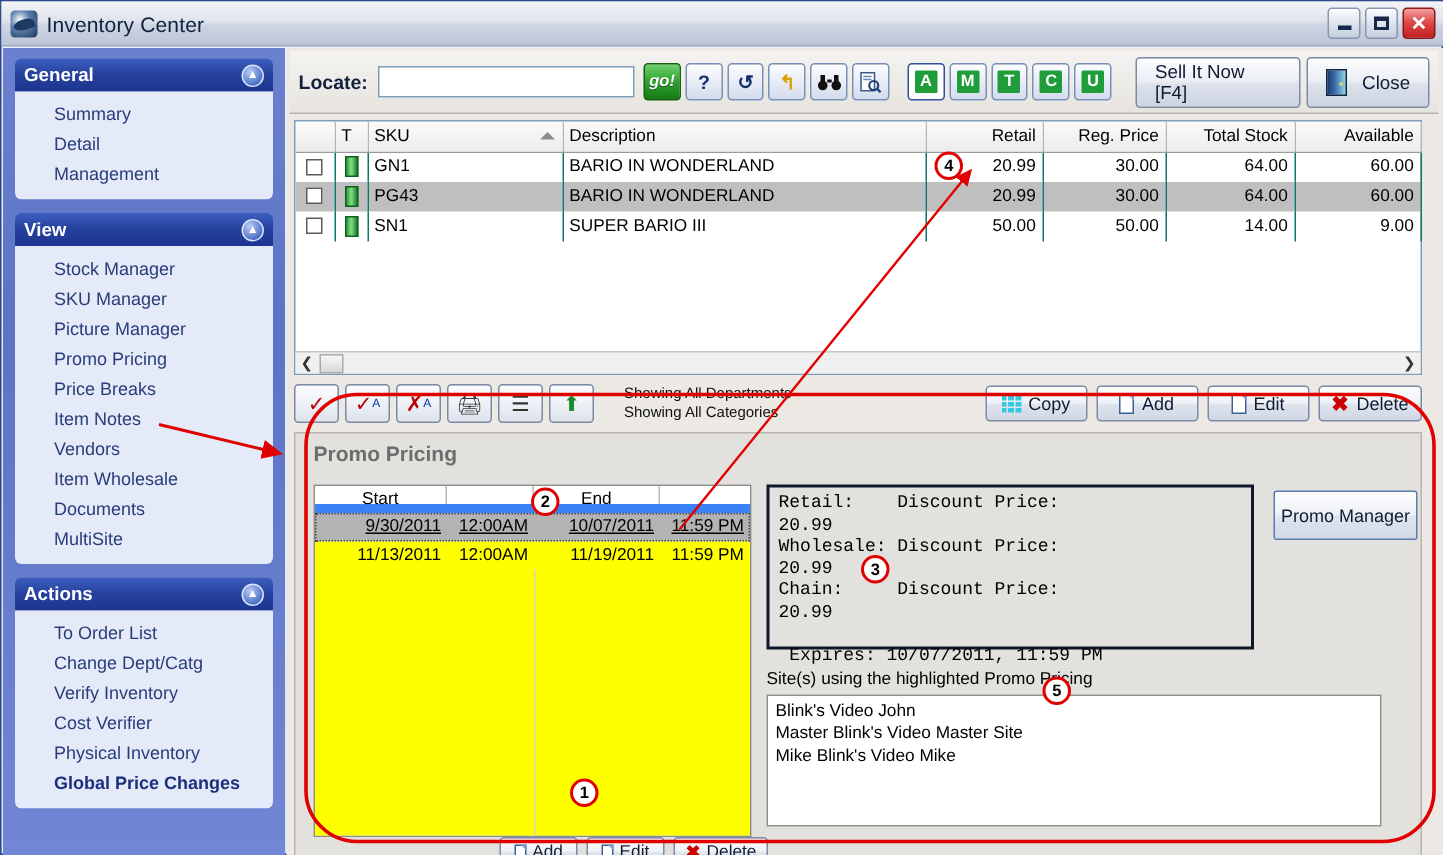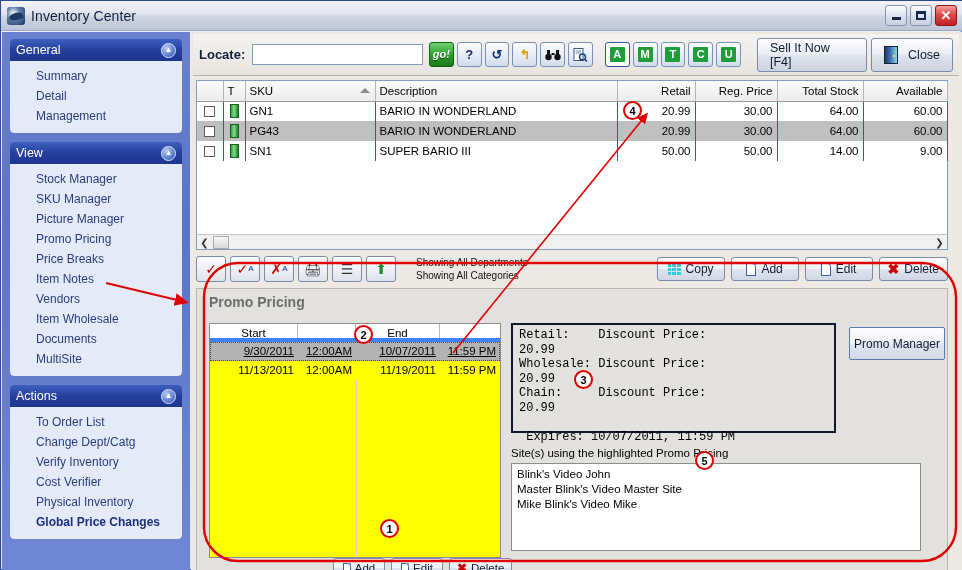--- a/index.html
+++ b/index.html
@@ -54,21 +54,21 @@
   
   .sidebar {
     position: absolute; left: 1px; top: 31px; width: 188px; height: 538px;
     background: linear-gradient(180deg,#6b81cf 0%, #5c73c6 35%, #7186d4 100%);
     padding: 7px 8px 0 8px;
   }
   .panel { margin-bottom: 9px; border-radius: 4px; overflow: hidden; }
   .panel-head {
     height: 22px; display: flex; align-items: center; padding: 0 6px;
     background: linear-gradient(180deg,#3e5fc0 0%,#25409c 50%,#1d3590 100%);
-    color: #fff; font-size: 12.5px; font-weight: normal;
+    color: #fff; font-size: 12.5px; font-weight: bold;
     border-radius: 4px 4px 0 0;
   }
   .panel-head .chev {
     margin-left: auto; width: 15px; height: 15px; border-radius: 50%;
     background: radial-gradient(circle at 35% 30%, #b9cbf2 0%, #5c7fd0 60%, #2a4aa8 100%);
     border: 1px solid #dce6fa; color: #fff; font-size: 8px;
     display: flex; align-items: center; justify-content: center; line-height: 1;
   }
   .panel-body {
     background: #e4eaf8; padding: 5px 0 7px 0; border-radius: 0 0 4px 4px;
@@ -202,21 +202,21 @@
   
   .promo {
     position: absolute; left: 5px; top: 256px; width: 752px; height: 300px;
     background: #e3e1dd; border: 1px solid #b9b5ad;
   }
   .promo-title { font-size: 14px; font-weight: bold; color: #6d6d6d; padding: 5px 0 0 12px; }
   .promo-list {
     position: absolute; left: 12px; top: 34px; width: 292px; height: 235px;
     background: #fff; border: 1px solid #8d8d8d;
   }
-  .plist-head { display: flex; height: 18px; background: #fff; border-bottom: 4px solid #3b82f6; }
+  .plist-head { display: flex; height: 18px; background: #fff; border-bottom: 6px solid #3b82f6; }
   .plist-head div {
     font-size: 11.5px; color: #000; text-align: center; line-height: 18px;
     border-right: 1px solid #b9b9b9;
   }
   .pc1 { width: 88px; } .pc2 { width: 58px; } .pc3 { width: 84px; } .pc4 { width: 60px; border-right:none !important; }
   .prow { display: flex; height: 19px; }
   .prow div { font-size: 11.5px; color: #000; line-height: 19px; padding-right: 4px; text-align: right; }
   .prow.sel { background: #b3b3b3; outline: 1px dotted #4a4a4a; outline-offset: -1px; text-decoration: underline; }
   .prow.yellow { background: #ffff00; }
   .plist-fill { background: #ffff00; position:absolute; left:0; right:0; top:56px; bottom:0; }

